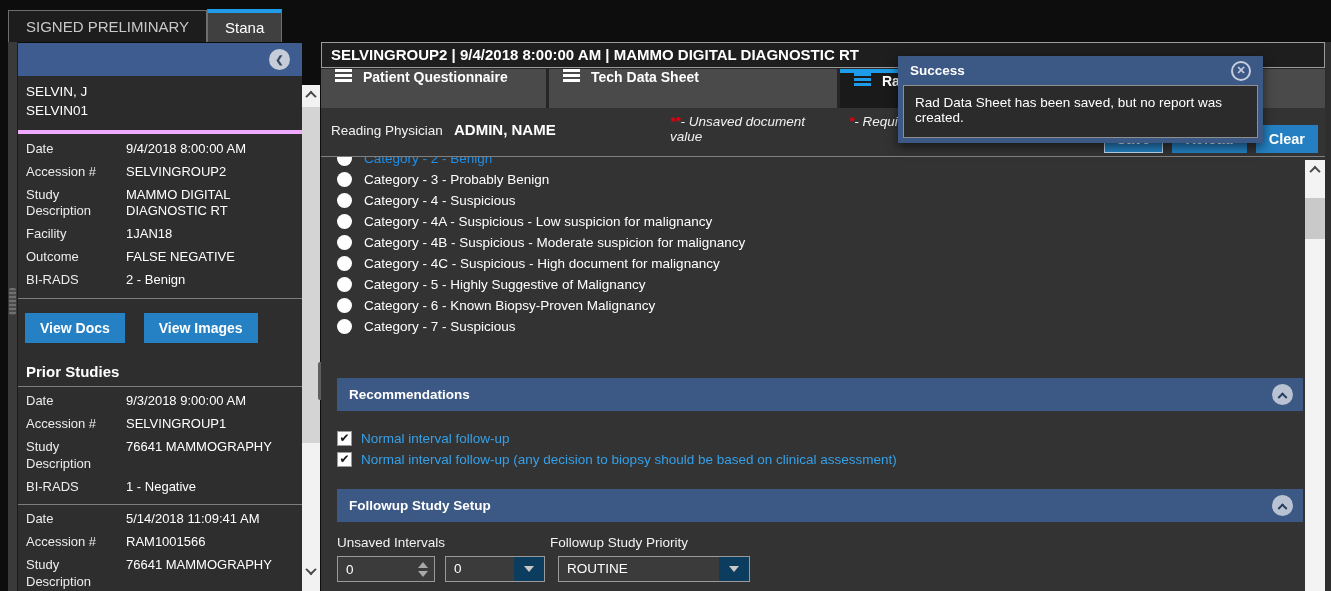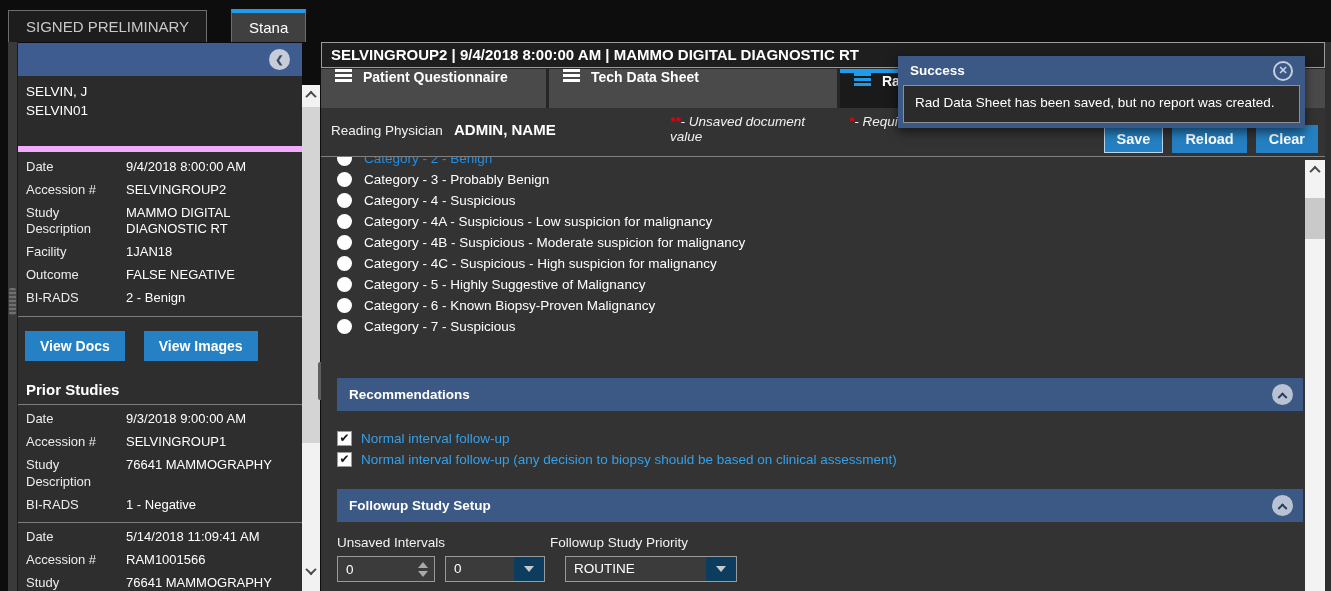--- a/index.html
+++ b/index.html
@@ -1,37 +1,37 @@
 <!DOCTYPE html>
 <html><head>
 <meta charset="utf-8">
 <style>
   * { box-sizing: border-box; margin: 0; padding: 0; }
   html,body { background:#000; }
   body { font-family:"Liberation Sans", sans-serif; }
   .app { position:relative; width:1331px; height:591px; background:#0d0d0d; overflow:hidden; }
 
   
-  .top-tabbar { position:absolute; left:8px; top:9px; height:33px; display:flex; align-items:flex-end; z-index:2;gap:24px; }
+  .top-tabbar { position:absolute; left:8px; top:9px; height:33px; display:flex; align-items:flex-end; z-index:2; }
   .top-tab { height:32px; background:#1d1d1d; border:1px solid #6e6e6e; border-bottom:none;
              color:#c9c9c9; font-size:15px; display:flex; align-items:center; padding:0 17px; cursor:pointer; }
   .top-tab.active { height:33px; border-top:4px solid #1e9be9; background:#404040; color:#fff; }
 
   
   .left-strip { position:absolute; left:8px; top:42px; width:10px; bottom:0; background:#3a3a3a; border-right:1px solid #1c1c1c; }
   .left-strip .grip { position:absolute; left:1px; top:246px; width:7px; height:27px; background:#6f6f6f; border-radius:2px;
                       background-image:repeating-linear-gradient(#6f6f6f 0 2px, #4c4c4c 2px 4px); }
 
   
   .sidebar { position:absolute; left:18px; top:43px; width:284px; bottom:0; background:#2e2e2e; overflow:hidden; color:#fff; }
   .sb-header { height:33px; background:#3e5c90; position:relative; }
   .collapse-circle { position:absolute; right:12px; top:6px; width:21px; height:21px; border-radius:50%;
                      background:#c6cdd8; color:#3a4a66; font-size:10px; font-weight:bold;
                      display:flex; align-items:center; justify-content:center; cursor:pointer; }
-  .sb-name { padding:7px 8px 25px; font-size:13.5px; line-height:1.4; background:#2b2b2b; border-bottom:6px solid #f0abfc; }
+  .sb-name { padding:7px 8px 9px; font-size:13.5px; line-height:1.4; background:#2b2b2b; border-bottom:4px solid #f0abfc; }
   .sb-table { padding:4px 0 6px; border-bottom:1px solid #7d7d7d; }
   .sb-row { display:flex; padding:3px 8px; font-size:13px; }
   .sb-label { width:100px; flex:none; color:#ececec; line-height:1.3; }
   .sb-value { flex:1; color:#fff; line-height:1.3; }
   .sb-buttons { padding:14px 7px 12px; display:flex; gap:19px; }
   .sb-btn { background:#2581c4; border:1px solid #2581c4; color:#fff; font-weight:bold; font-size:14px;
             font-family:inherit; padding:6px 14px; cursor:pointer; }
   .sb-prior-title { font-weight:bold; font-size:15px; padding:8px 8px 6px; }
   .sb-group { padding:3px 0 6px; border-top:1px solid #7d7d7d; }
 
@@ -97,30 +97,30 @@
   .fu-labels { margin-top:13px; display:flex; font-size:13.5px; color:#f2f2f2; }
   .fu-labels .l1 { width:213px; }
   .fu-controls { margin-top:6px; display:flex; gap:10px; align-items:center; }
   .spinner { width:98px; height:26px; background:#3b3b3b; border:1px solid #9a9a9a; display:flex; align-items:center; }
   .sp-val { flex:1; color:#fff; font-size:13.5px; padding-left:8px; }
   .sp-arrows { width:22px; display:flex; flex-direction:column; align-items:center; gap:3px; cursor:pointer; }
   .tri-up { width:0; height:0; border-left:5px solid transparent; border-right:5px solid transparent; border-bottom:6px solid #a9a9a9; }
   .tri-down { width:0; height:0; border-left:5px solid transparent; border-right:5px solid transparent; border-top:6px solid #a9a9a9; }
   .dd { height:26px; border:1px solid #9a9a9a; display:flex; cursor:pointer; }
   .dd.small { width:100px; }
-  .dd.large { width:172px; margin-left:10px; }
+  .dd.large { width:192px; margin-left:3px; }
   .dd-val { flex:1; background:#3b3b3b; color:#fff; font-size:13.5px; line-height:24px; padding-left:8px; overflow:hidden; }
   .dd-btn { width:30px; flex:none; background:#0d3d5e; display:flex; align-items:center; justify-content:center; }
   .dd-btn .tri-down { border-top-color:#c9c9c9; }
 
   .m-scrollbar { position:absolute; right:0; top:3px; bottom:0; width:20px; background:#f3f3f3; }
   .m-scrollbar .m-thumb { position:absolute; left:0; top:38px; width:100%; height:41px; background:#c9c9c9; }
 
   
-  .popup { position:absolute; left:898px; top:56px; width:407px; background:#3c5884; padding:0 5px 5px;
+  .popup { position:absolute; left:898px; top:56px; width:365px; background:#3c5884; padding:0 5px 5px;
            z-index:50; box-shadow:0 4px 10px rgba(0,0,0,0.55); }
   .popup-title { height:29px; display:flex; align-items:center; color:#fff; font-weight:bold; font-size:13.5px; padding:0 7px; }
   .popup-close { margin-left:auto; width:20px; height:20px; border-radius:50%; border:2px solid #c4cede; color:#c4cede;
                  font-size:11px; display:flex; align-items:center; justify-content:center; cursor:pointer; }
   .popup-body { background:#2b2b2b; border:1px solid #8f8f8f; color:#fff; font-size:13.5px; padding:9px 11px 12px; }
 </style>
 </head>
 <body>
 
 <div class="app">
@@ -296,21 +296,21 @@
           <div class="radio-row">
             <span class="radio"></span>
             <span class="radio-label">Category - 4A - Suspicious - Low suspicion for malignancy</span>
           </div>
           <div class="radio-row">
             <span class="radio"></span>
             <span class="radio-label">Category - 4B - Suspicious - Moderate suspicion for malignancy</span>
           </div>
           <div class="radio-row">
             <span class="radio"></span>
-            <span class="radio-label">Category - 4C - Suspicious - High suspicion for malignancy</span>
+            <span class="radio-label">Category - 4C - Suspicious - High document for malignancy</span>
           </div>
           <div class="radio-row">
             <span class="radio"></span>
             <span class="radio-label">Category - 5 - Highly Suggestive of Malignancy</span>
           </div>
           <div class="radio-row">
             <span class="radio"></span>
             <span class="radio-label">Category - 6 - Known Biopsy-Proven Malignancy</span>
           </div>
           <div class="radio-row">

